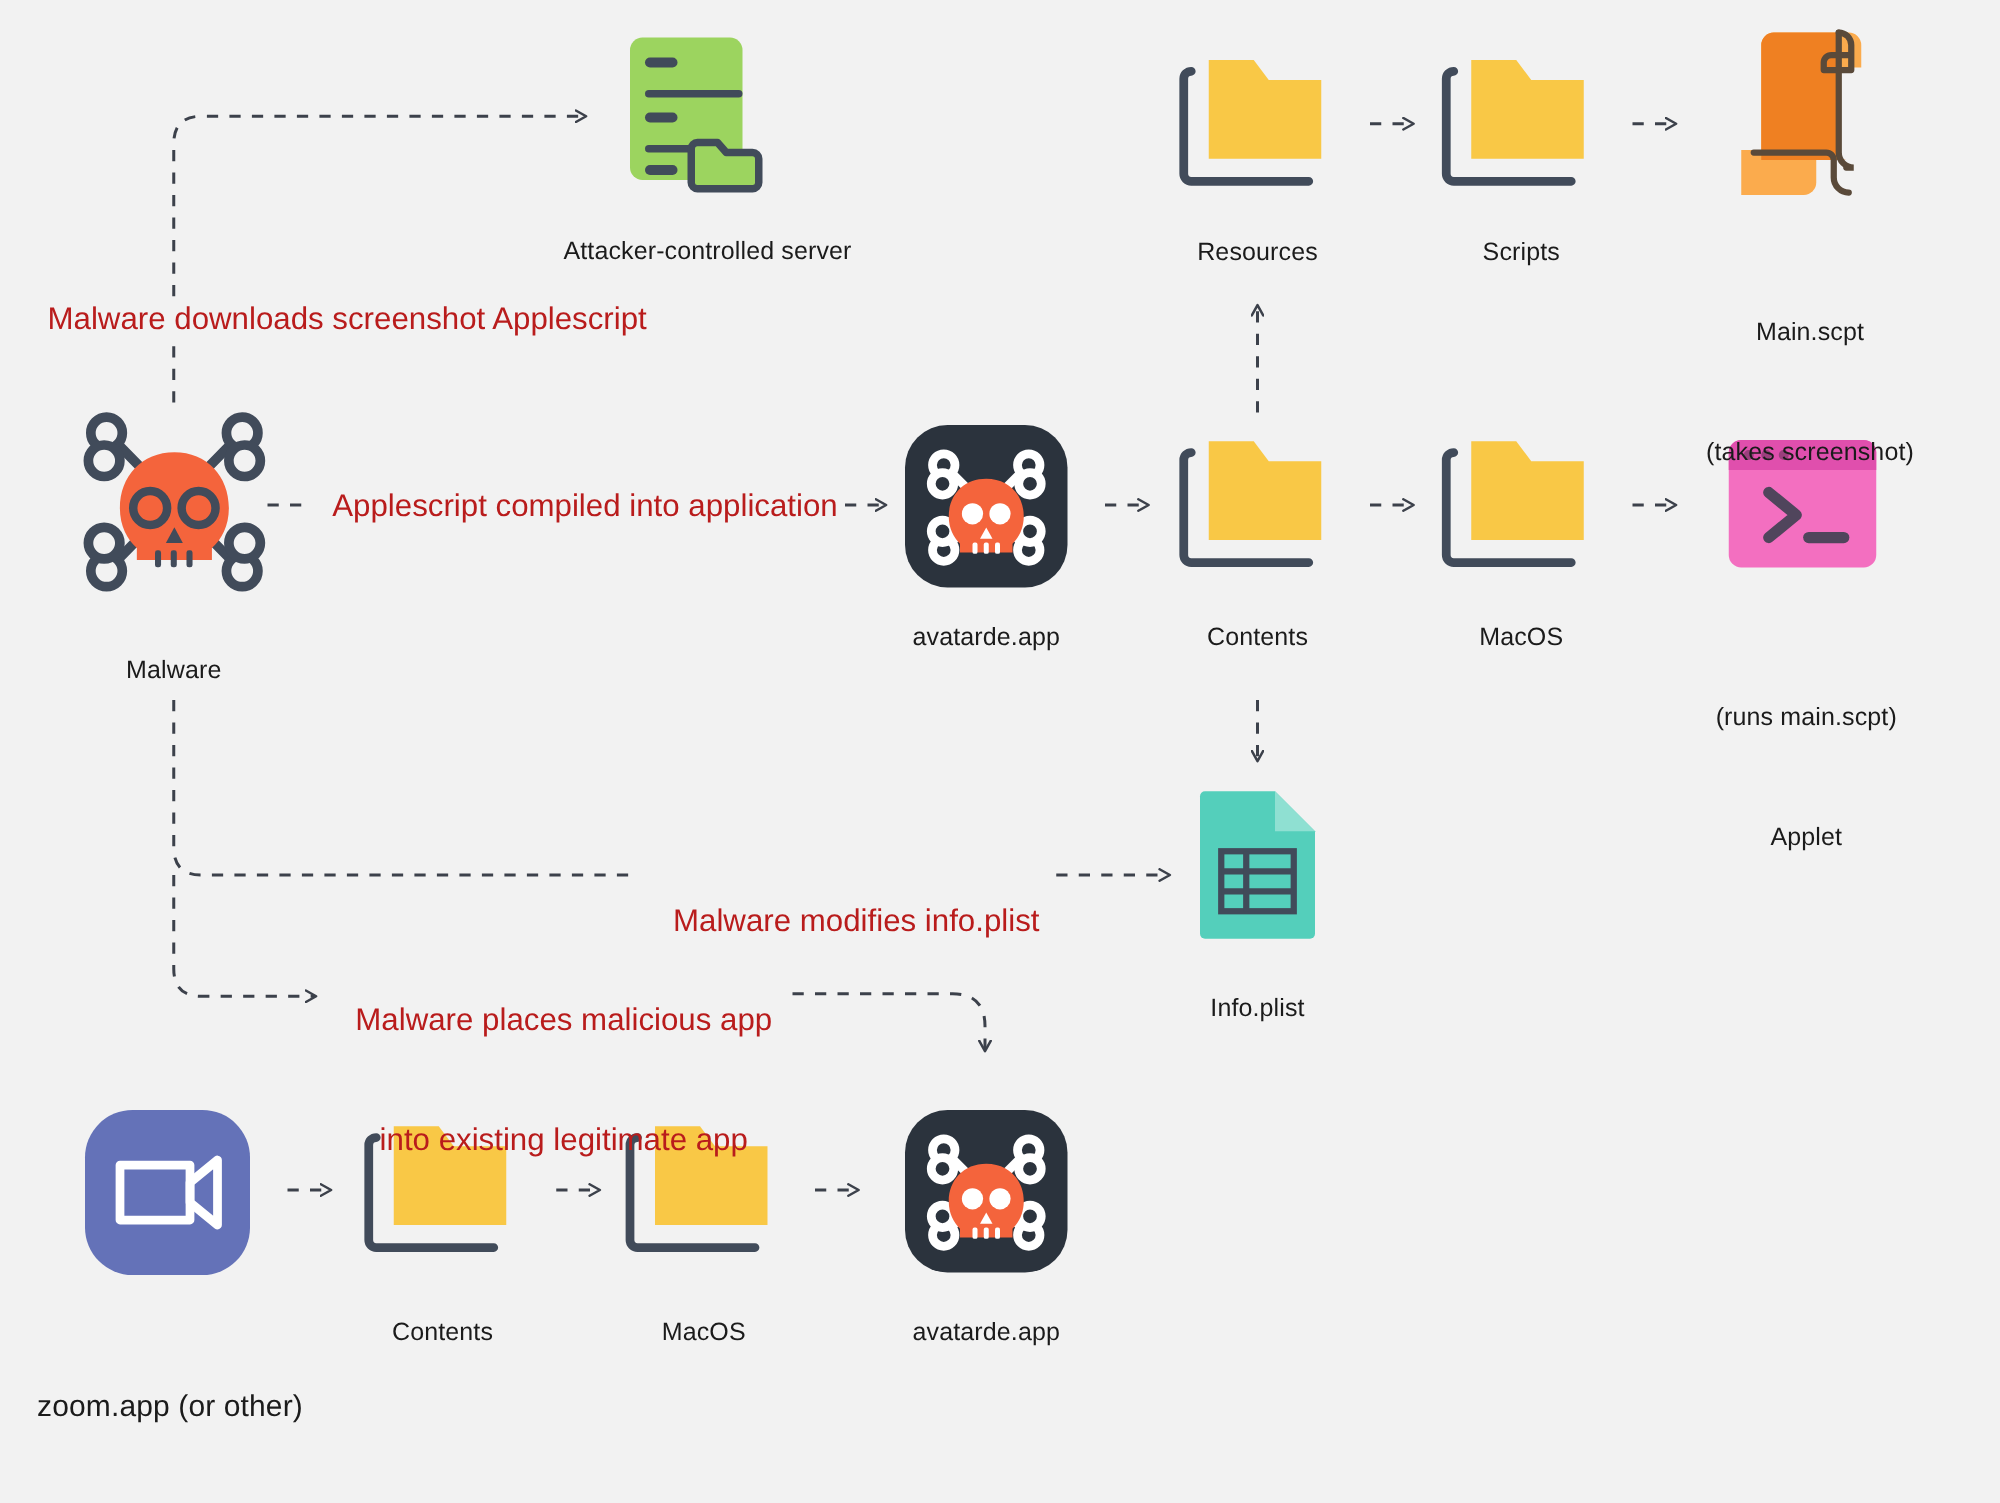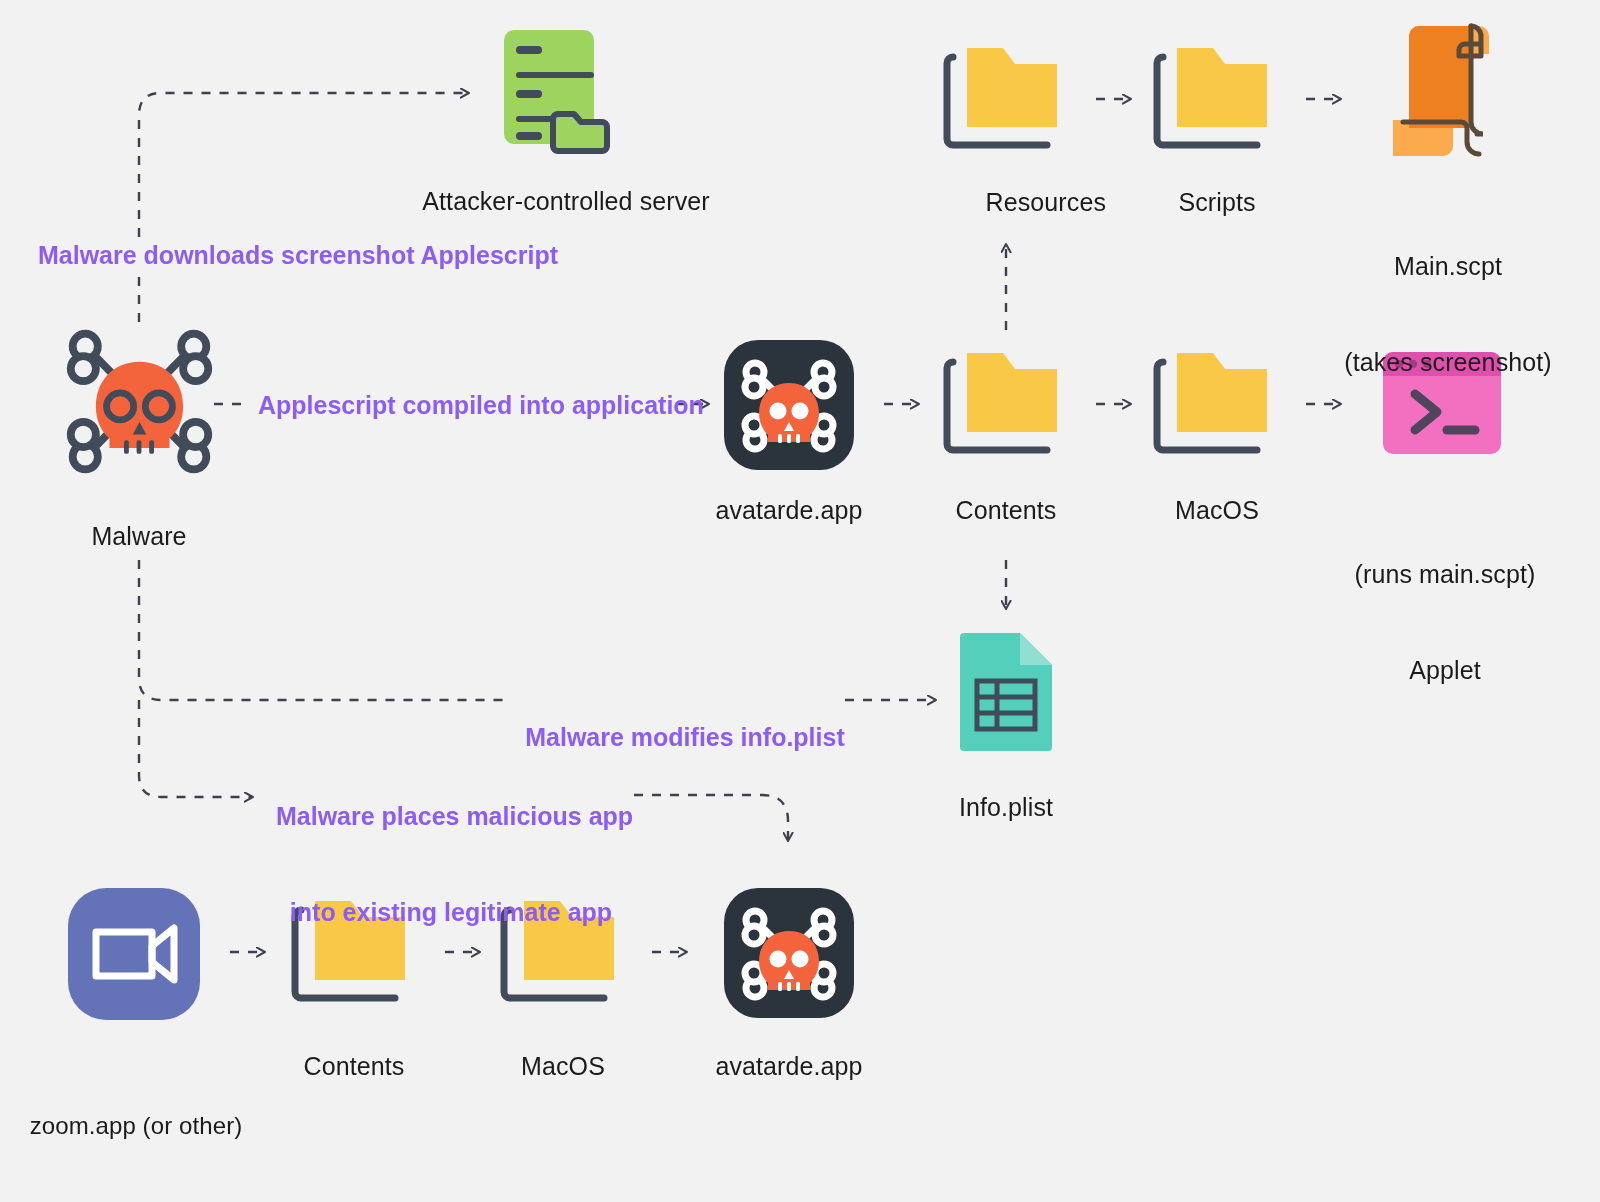--- a/index.html
+++ b/index.html
@@ -9,35 +9,34 @@
     position:relative;
     overflow:hidden;
     font-family:"Liberation Sans","DejaVu Sans",sans-serif;
     color:#1d1d1d;
   }
   #stage{position:absolute;left:0;top:0;width:1600px;height:1202px;}
   .node{position:absolute;}
   .lbl{
     position:absolute;
     text-align:center;
-    font-size:25px;
+    font-size:20px;
     line-height:32px;
     color:#1b1b1b;
     white-space:pre;
     letter-spacing:.1px;
   }
   .lbl.narrow{font-size:24px;}
   .conn-text{
     position:absolute;
     text-align:center;
     font-size:25px;
     line-height:32px;
-    color:#8b5cf6;
+    color:#b91c1c;
     white-space:pre;
-    font-weight:bold;
   }
   svg{display:block;overflow:visible;}
   .edges{position:absolute;left:0;top:0;width:1600px;height:1202px;pointer-events:none;}
 </style>
 </head>
 <body>
 
 <div id="stage">
 
   <svg class="edges" viewBox="0 0 1600 1202" width="1600" height="1202">
@@ -179,21 +178,21 @@
     <div>(runs main.scpt)</div>
     <div>Applet</div>
   </div>
 
   <div class="node" style="left:940px;top:40px;">
     <svg width="124" height="118" viewBox="0 0 124 118">
       <path d="M13,17 a6,6 0 0 0 -6,6 v76 a6,6 0 0 0 6,6 h94" fill="none" stroke="#414b5a" stroke-width="7" stroke-linecap="round"></path>
       <path d="M27,8 h36 l12,16 h42 v63 h-90 z" fill="#f9c846"></path>
     </svg>
   </div>
-  <div class="lbl" style="left:906px;top:186px;width:200px;text-align:right;">Resources</div>
+  <div class="lbl" style="left:906px;top:186px;width:200px;">Resources</div>
 
   <div class="node" style="left:1150px;top:40px;">
     <svg width="124" height="118" viewBox="0 0 124 118">
       <path d="M13,17 a6,6 0 0 0 -6,6 v76 a6,6 0 0 0 6,6 h94" fill="none" stroke="#414b5a" stroke-width="7" stroke-linecap="round"></path>
       <path d="M27,8 h36 l12,16 h42 v63 h-90 z" fill="#f9c846"></path>
     </svg>
   </div>
   <div class="lbl" style="left:1117px;top:186px;width:200px;">Scripts</div>
 
   <div class="node" style="left:1383px;top:26px;">

